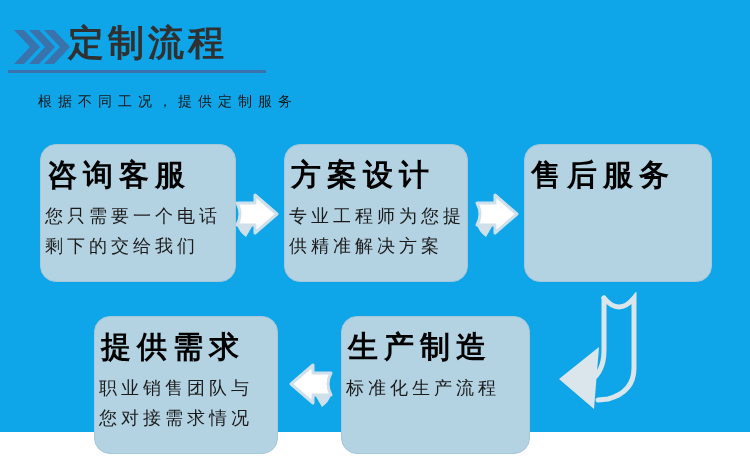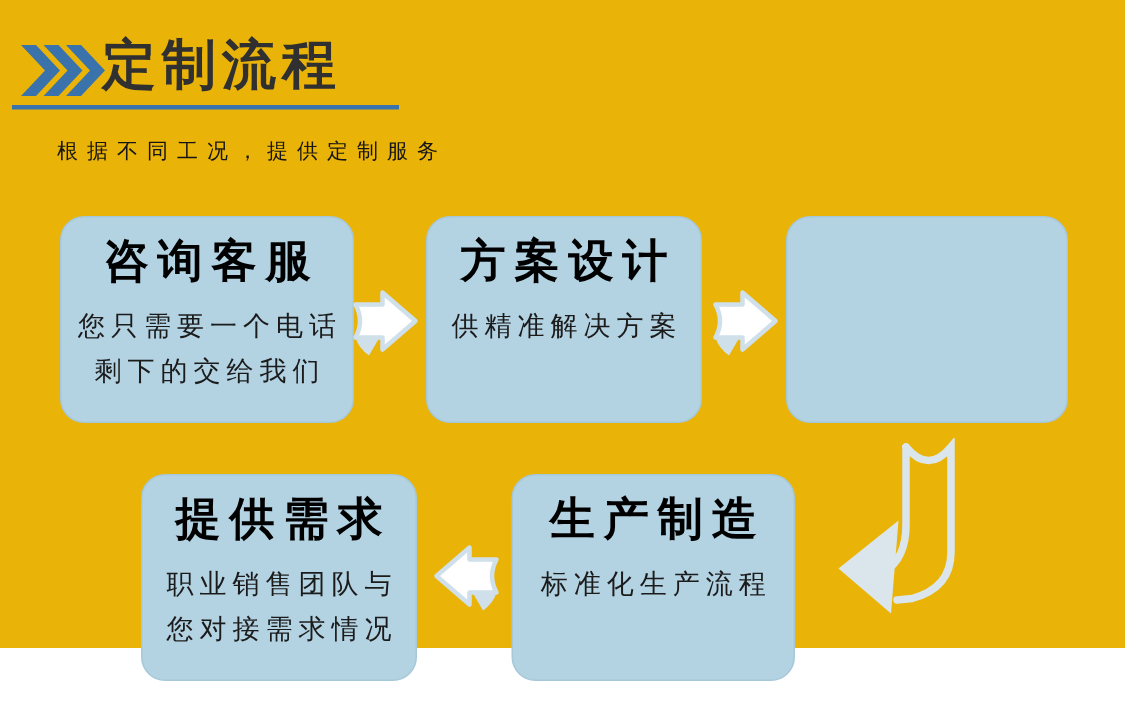--- a/index.html
+++ b/index.html
@@ -1,21 +1,21 @@
 <!DOCTYPE html>
 <html><head>
 <meta charset="utf-8">
 <style>
   html,body{margin:0;padding:0;}
   body{
     width:750px;height:474px;overflow:hidden;background:#ffffff;
     font-family:"Liberation Sans","DejaVu Sans",sans-serif;
     position:relative;
   }
-  .stage{position:absolute;left:0;top:0;width:750px;height:432px;background:#eab308;}
+  .stage{position:absolute;left:0;top:0;width:750px;height:432px;background:#0ea5e9;}
 
   
   .chevrons{position:absolute;left:14px;top:29px;width:58px;height:36px;}
   .page-title{
     position:absolute;left:68px;top:20px;margin:0;
     font-size:36px;line-height:46px;font-weight:700;color:#303030;
     letter-spacing:4px;white-space:nowrap;
   }
   .title-underline{
     position:absolute;left:8px;top:70px;width:258px;height:3px;
@@ -25,29 +25,29 @@
     position:absolute;left:38px;top:90px;margin:0;
     font-size:14px;line-height:24px;color:#151515;letter-spacing:6px;
     white-space:nowrap;
     font-family:Liberation Mono, monospace;
   }
 
   
   .flow-box{
     position:absolute;
     background:#b3d2e2;border:1px solid #a5c8da;border-radius:16px;
-    box-sizing:border-box;text-align:center;padding-top:12px;
+    box-sizing:border-box;text-align:left;padding-top:12px;
   }
   .box-title{
     font-size:30px;line-height:36px;font-weight:700;color:#000;
     letter-spacing:6px;padding-left:6px;white-space:nowrap;
   }
   .box-desc{
     margin-top:9px;
-    font-family:Liberation Serif, serif;
+    font-family:Liberation Mono, monospace;
     font-size:18px;line-height:30px;color:#1b1b1b;letter-spacing:4px;
   }
   .desc-line{display:block;white-space:nowrap;padding-left:4px;}
 
   .box-1{left:40px;top:144px;width:196px;height:138px;}
   .box-2{left:284px;top:144px;width:184px;height:138px;}
   .box-3{left:524px;top:144px;width:188px;height:138px;}
   .box-4{left:94px;top:316px;width:184px;height:138px;}
   .box-5{left:341px;top:316px;width:189px;height:138px;}
 
@@ -86,30 +86,32 @@
   </div>
 
   <svg class="blk-arrow arrow-1" viewBox="0 0 54 56" aria-hidden="true">
     <path class="fold" d="M7,39 L23,39 L16,51 Q9,46 7,39 Z"></path>
     <path class="blk" d="M7,17 L25,17 L25,9 L47,28 L25,47 L25,39 L7,39 Q13,28 7,17 Z"></path>
   </svg>
 
   <div class="flow-box box-2">
     <div class="box-title">方案设计</div>
     <div class="box-desc">
+      <span class="desc-line">专业工程师为您提</span>
       <span class="desc-line">供精准解决方案</span>
     </div>
   </div>
 
   <svg class="blk-arrow arrow-2" viewBox="0 0 54 56" aria-hidden="true">
     <path class="fold" d="M7,39 L23,39 L16,51 Q9,46 7,39 Z"></path>
     <path class="blk" d="M7,17 L25,17 L25,9 L47,28 L25,47 L25,39 L7,39 Q13,28 7,17 Z"></path>
   </svg>
 
   <div class="flow-box box-3">
+    <div class="box-title">售后服务</div>
   </div>
 
   <svg class="turn-arrow" viewBox="0 0 145 135" aria-hidden="true">
     <path class="band" d="M48,6 Q63,24 78,6 L78,76 Q78,100 52,107 L42,108"></path>
     <path class="band" d="M48,6 L48,58 Q48,80 34,89"></path>
     <polygon class="head" points="3,87 43,55 38,117"></polygon>
   </svg>
 
   <div class="flow-box box-4">
     <div class="box-title">提供需求</div>

